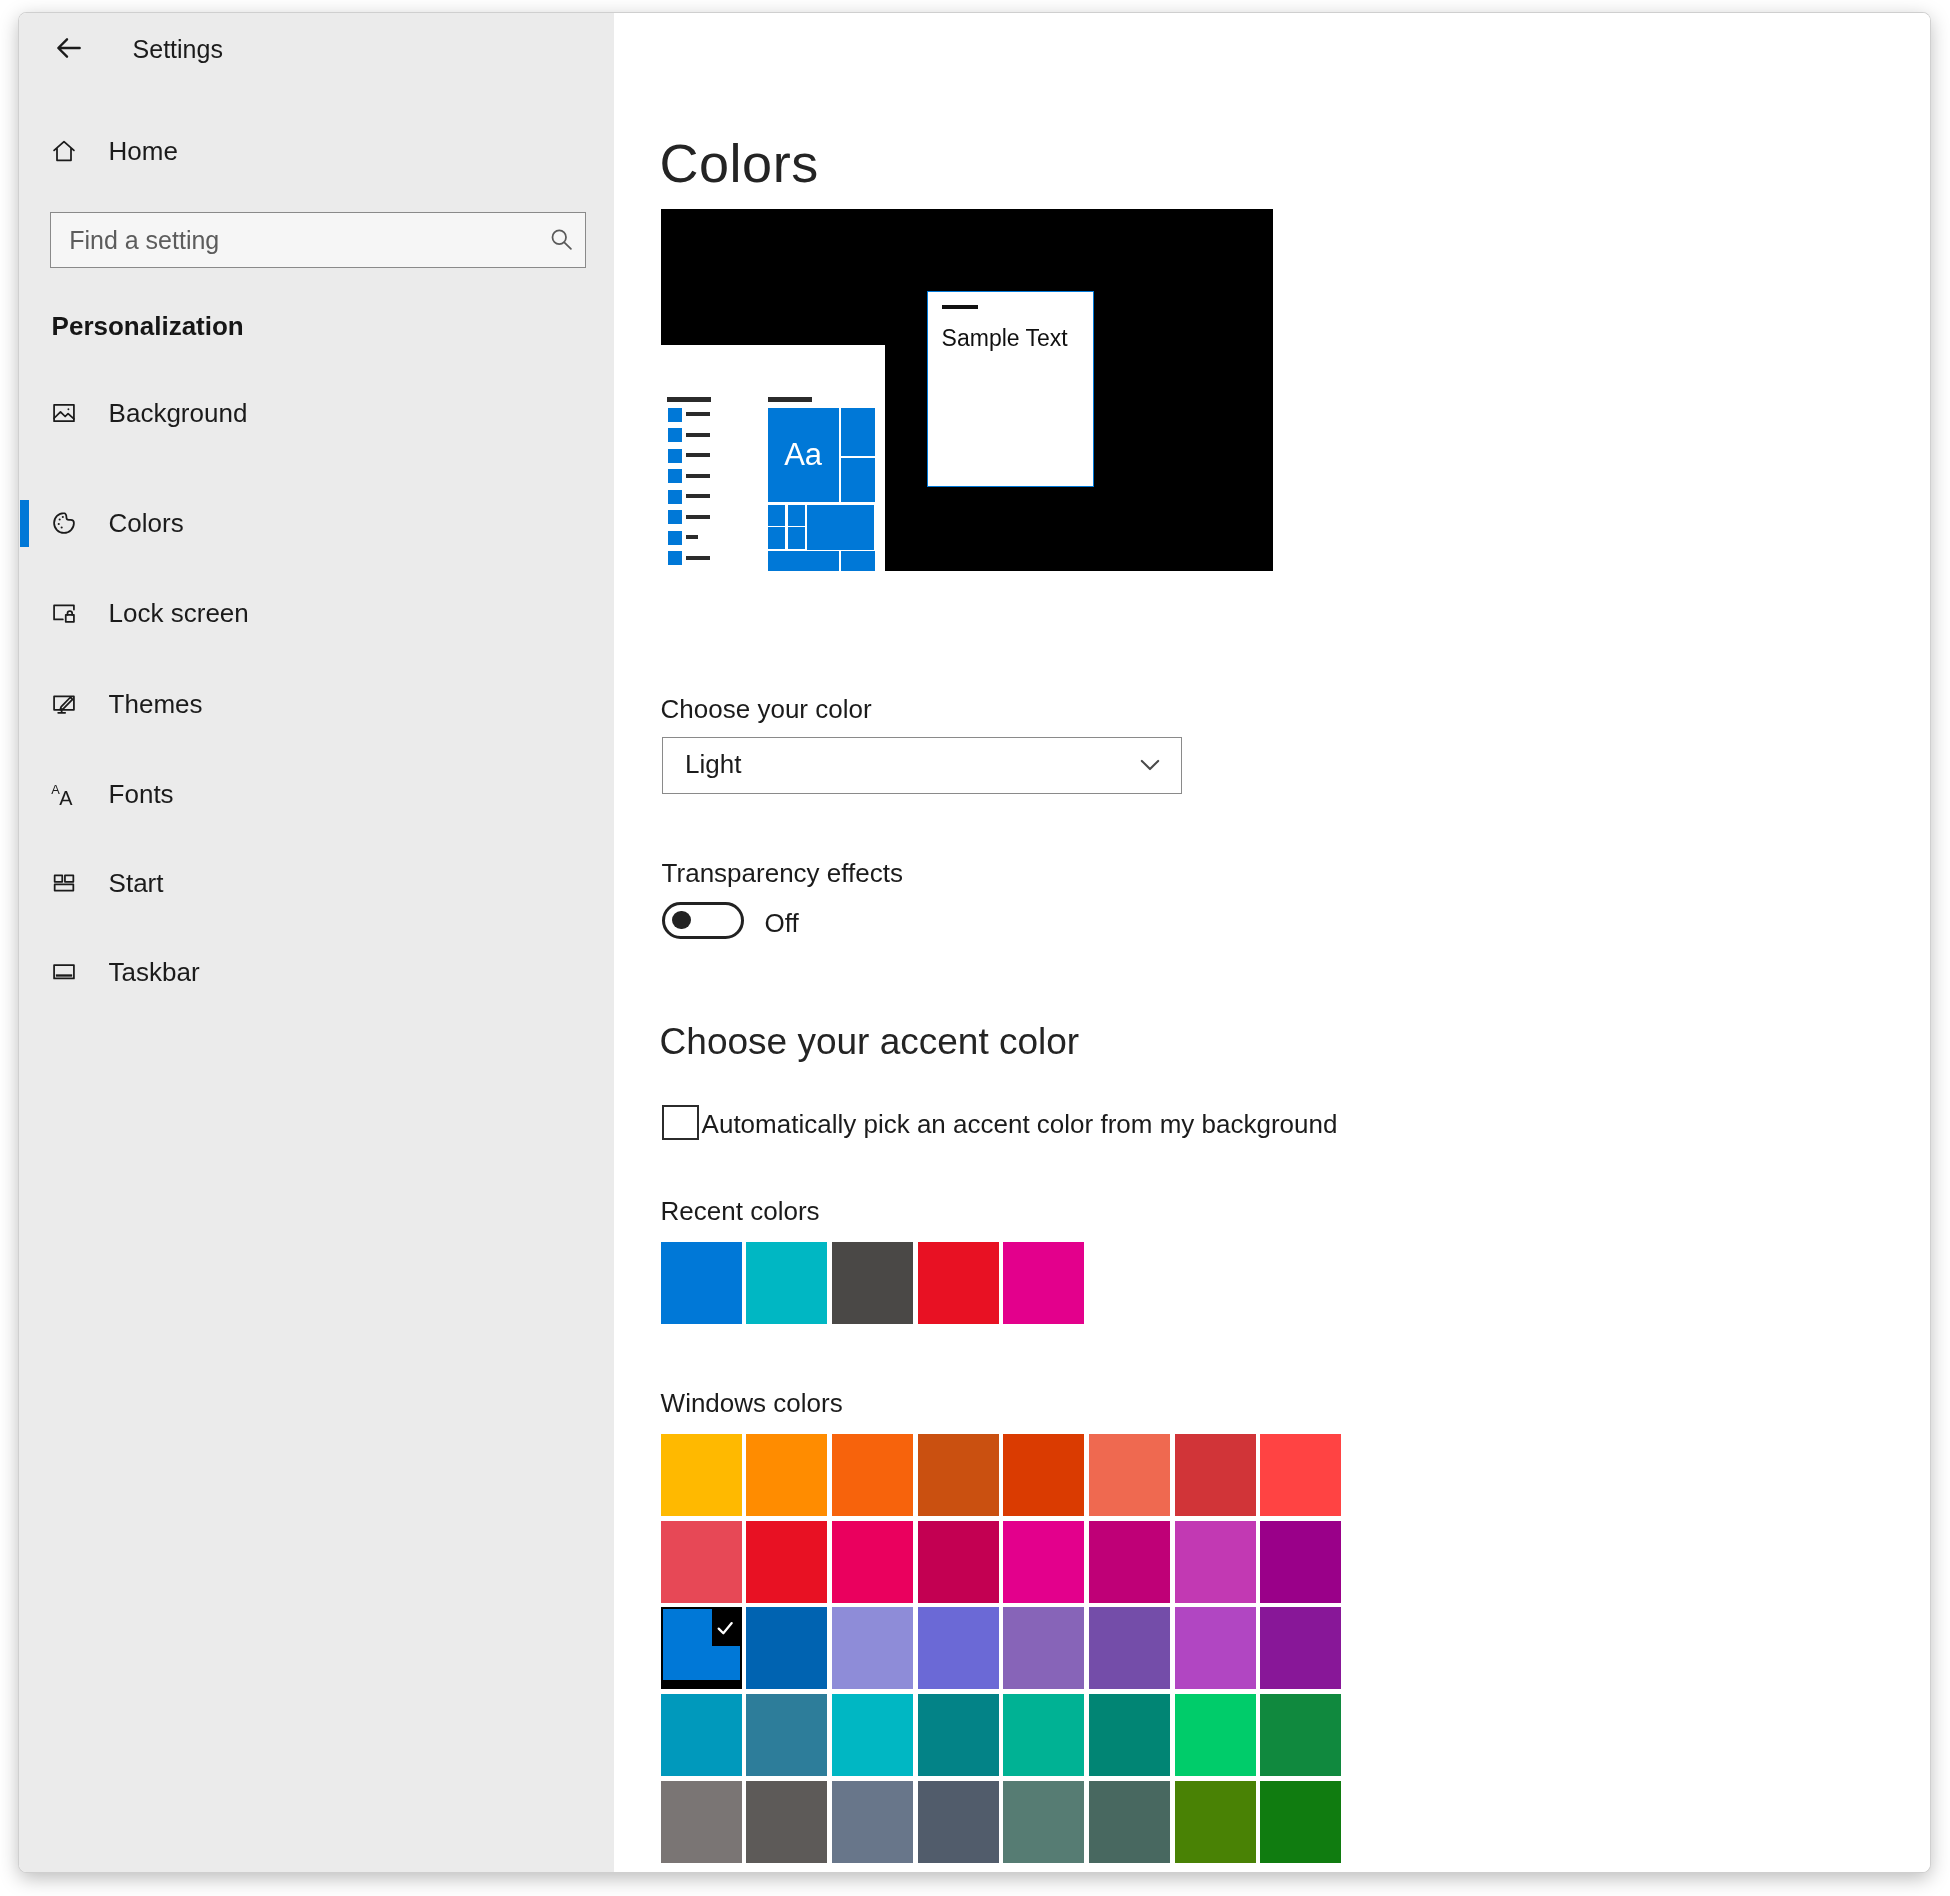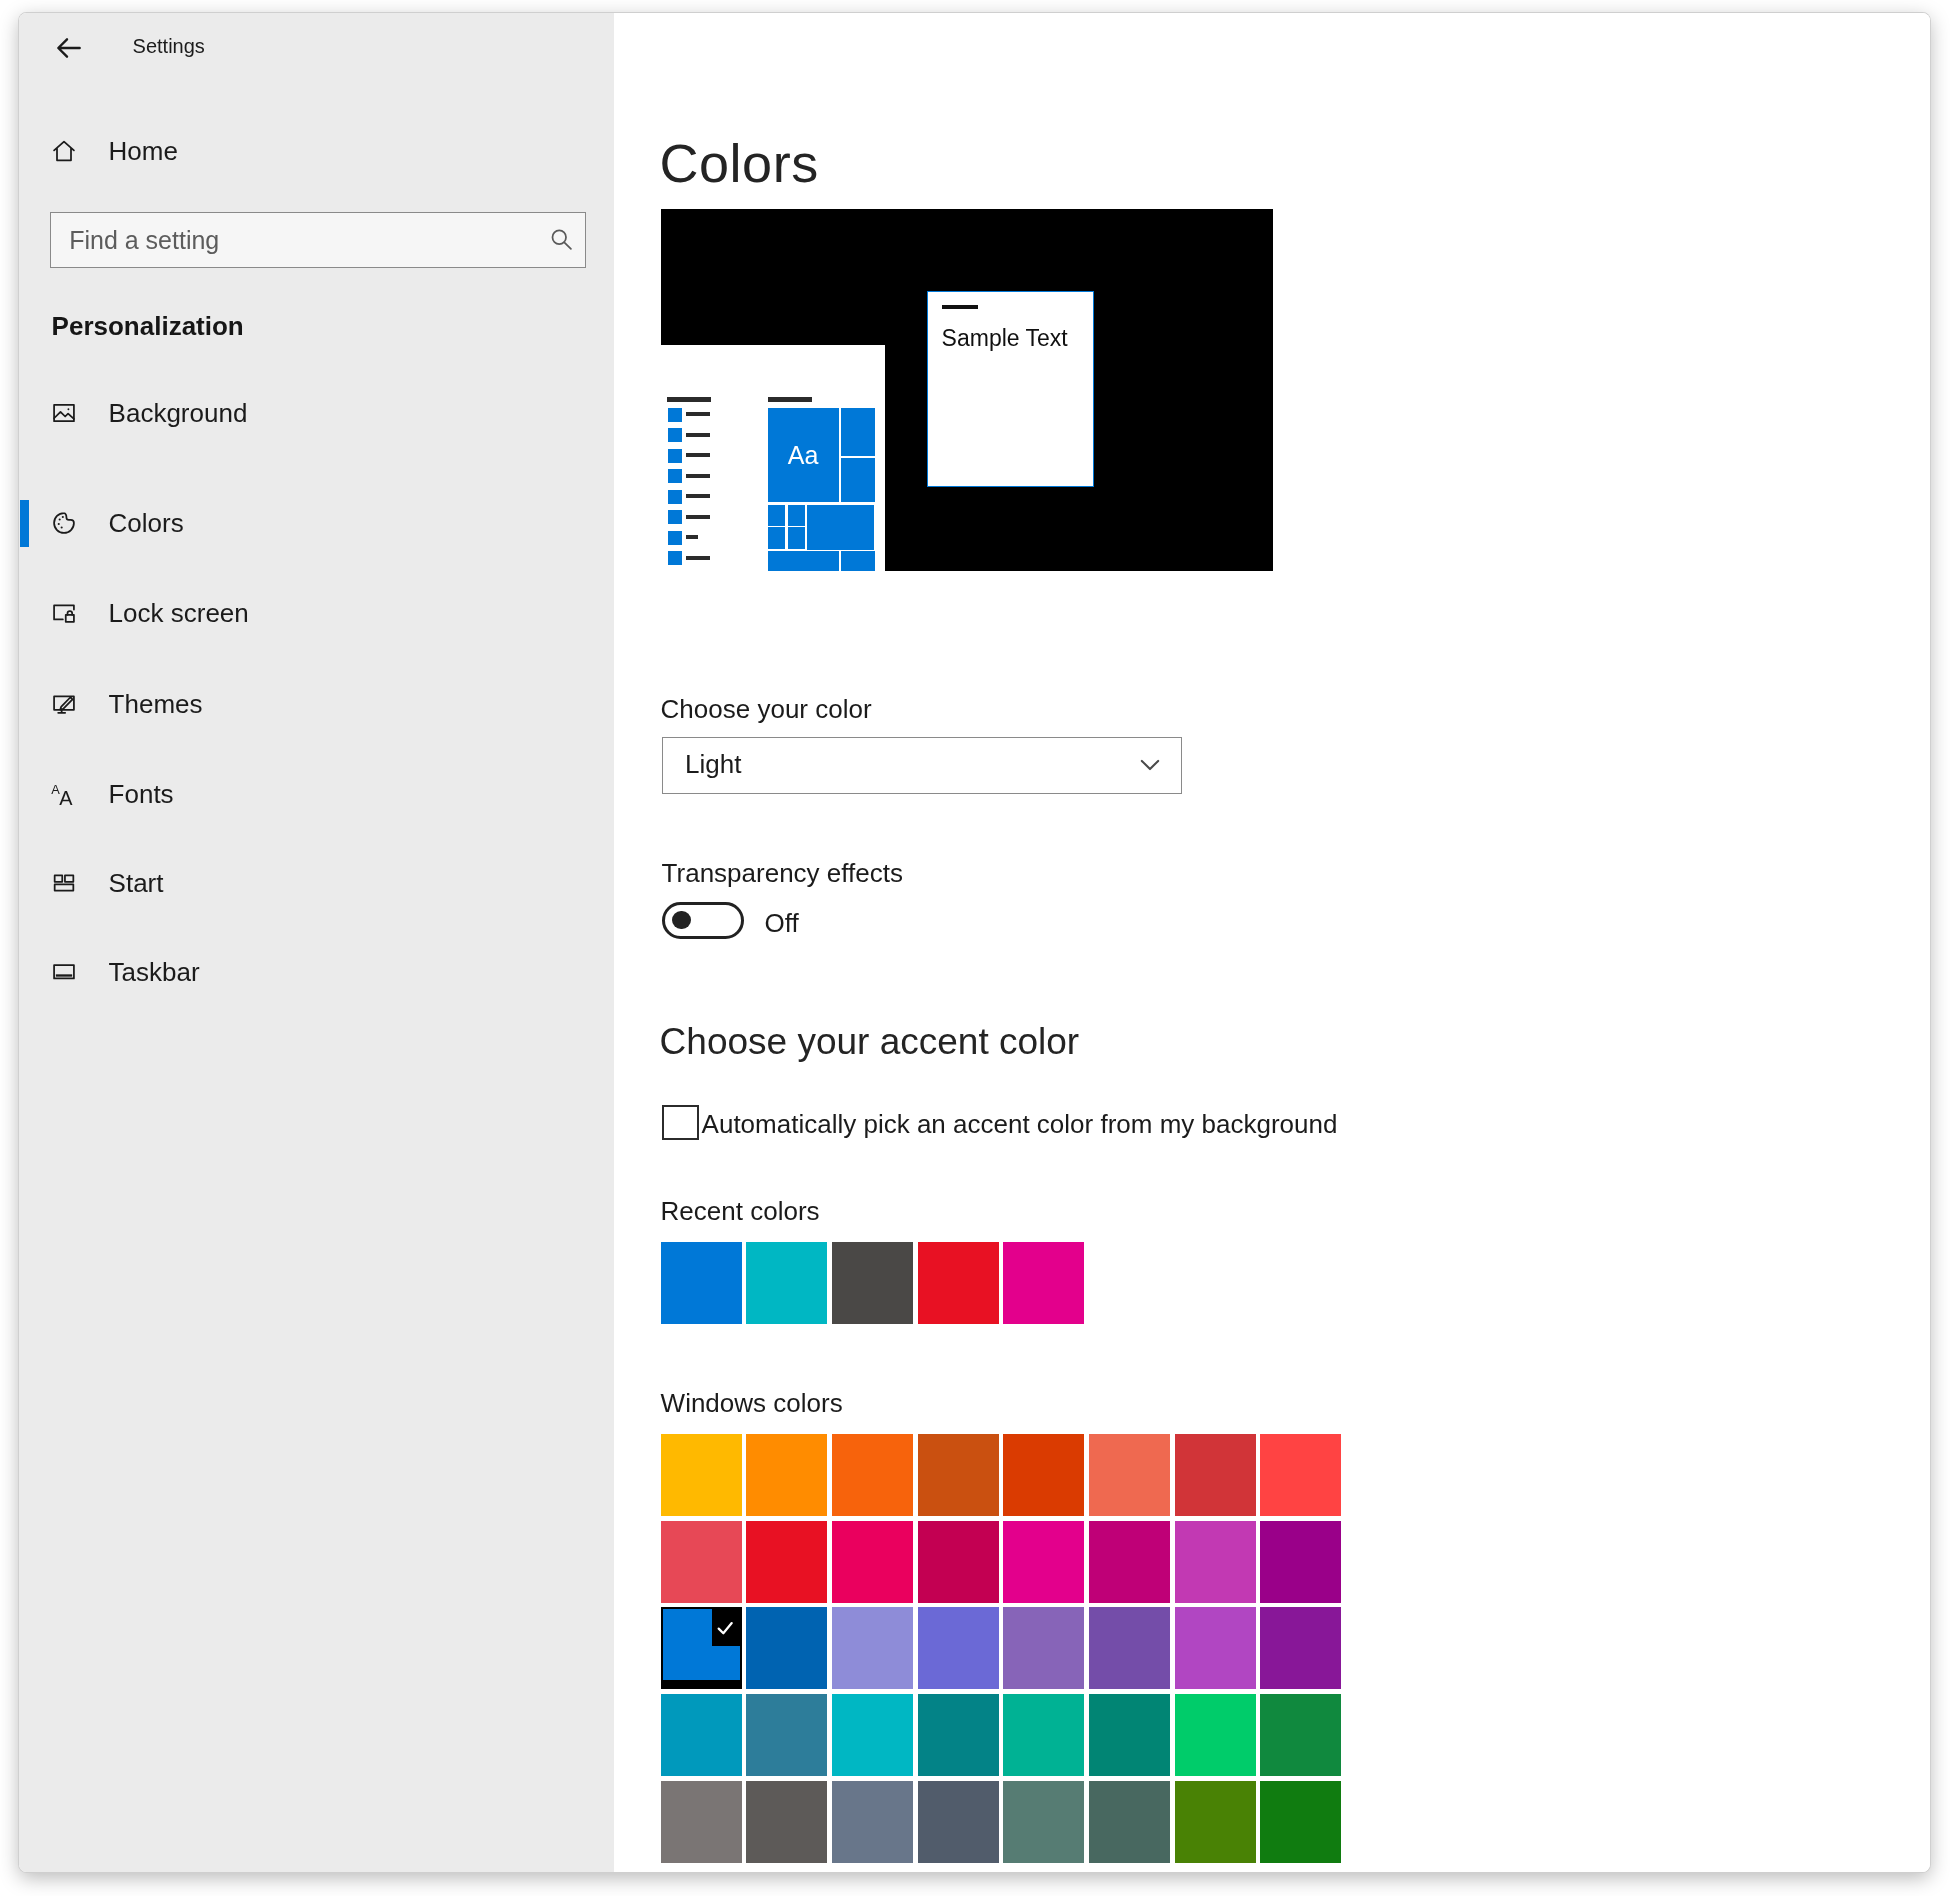--- a/index.html
+++ b/index.html
@@ -4,21 +4,21 @@
 <style>
   html,body{margin:0;padding:0;background:#fff;}
   body{width:1950px;height:1896px;position:relative;overflow:hidden;
        font-family:"Liberation Sans","DejaVu Sans",sans-serif;color:#1f1f1f;}
   .win{position:absolute;left:18.6px;top:13px;width:1911px;height:1859px;background:#ffffff;
        border-radius:7.5px;box-shadow:0 0 0 0.9px #cfcfcf,0 5.6px 20.5px rgba(0,0,0,.28);}
   
   .sidebar{position:absolute;left:0;top:0;width:595px;height:100%;background:#ebebeb;
            border-radius:7.5px 0 0 7.5px;}
   .backbar{position:absolute;left:34px;top:18.6px;width:32px;height:32px;cursor:pointer;}
-  .app-title{position:absolute;left:114px;top:22.4px;font-size:20px;color:#1b1b1b;}
+  .app-title{position:absolute;left:114px;top:22.4px;font-size:25px;color:#1b1b1b;}
   .side-row{position:absolute;left:0;width:595px;height:56px;}
   .side-row .ic{position:absolute;left:31px;top:14px;width:28px;height:28px;}
   .side-row .lbl{position:absolute;left:90px;top:0;line-height:56px;font-size:26px;color:#1b1b1b;}
   .accent-bar{position:absolute;left:1.9px;top:487px;width:8.4px;height:47px;background:#0078d7;}
   .searchbox{position:absolute;left:31px;top:199px;width:536px;height:56px;background:#f6f6f6;
              border:1.9px solid #8a8a8a;box-sizing:border-box;}
   .searchbox input{position:absolute;left:0;top:0;width:100%;height:100%;border:none;background:transparent;
              outline:none;font-family:inherit;font-size:25px;color:#1b1b1b;padding:0 56px 0 18.6px;box-sizing:border-box;}
   .searchbox input::placeholder{color:#5c5c5c;opacity:1;}
   .searchbox .mag{position:absolute;right:9.3px;top:12px;width:28px;height:28px;}
@@ -29,21 +29,21 @@
   .abs{position:absolute;}
   .page-title{left:46px;top:119px;font-size:54px;font-weight:300;color:#242424;letter-spacing:0.5px;}
   
   .preview{left:47px;top:196px;width:612px;height:362px;background:#000;}
   .pv-white{position:absolute;left:0;top:136px;width:224px;height:226px;background:#fff;}
   .pv-dash{position:absolute;background:#2b2b2b;height:4.7px;}
   .pv-sq{position:absolute;background:#0078d7;}
   .pv-win{position:absolute;left:266px;top:82px;width:167px;height:196px;background:#fff;border:1.9px solid #0078d7;box-sizing:border-box;}
   .pv-win .bar{position:absolute;left:14px;top:13px;width:36px;height:3.7px;background:#111;}
   .pv-win .txt{position:absolute;left:14px;top:33px;font-size:23px;color:#111;}
-  .pv-aa{display:flex;align-items:center;justify-content:center;color:#fff;font-size:25px;}
+  .pv-aa{display:flex;align-items:center;justify-content:center;color:#fff;font-size:31px;}
   
   .body-label{font-size:26px;color:#1b1b1b;}
   .dropdown{left:48px;top:724px;width:520px;height:57px;border:1.9px solid #8a8a8a;box-sizing:border-box;background:#fff;cursor:pointer;}
   .dropdown .val{position:absolute;left:22.4px;top:0;line-height:53px;font-size:26px;color:#1b1b1b;}
   .dropdown .chev{position:absolute;right:17px;top:13px;width:28px;height:28px;}
   .toggle{left:48px;top:889px;width:82px;height:37px;border:3.7px solid #222;border-radius:18.6px;box-sizing:border-box;background:#fff;cursor:pointer;}
   .toggle .knob{position:absolute;left:7.5px;top:5.6px;width:18.6px;height:18.6px;border-radius:50%;background:#222;}
   .subheader{font-size:37px;font-weight:300;color:#242424;}
   .checkbox{left:48px;top:1092px;width:37px;height:35px;border:2.8px solid #2b2b2b;box-sizing:border-box;background:#fff;cursor:pointer;}
   

